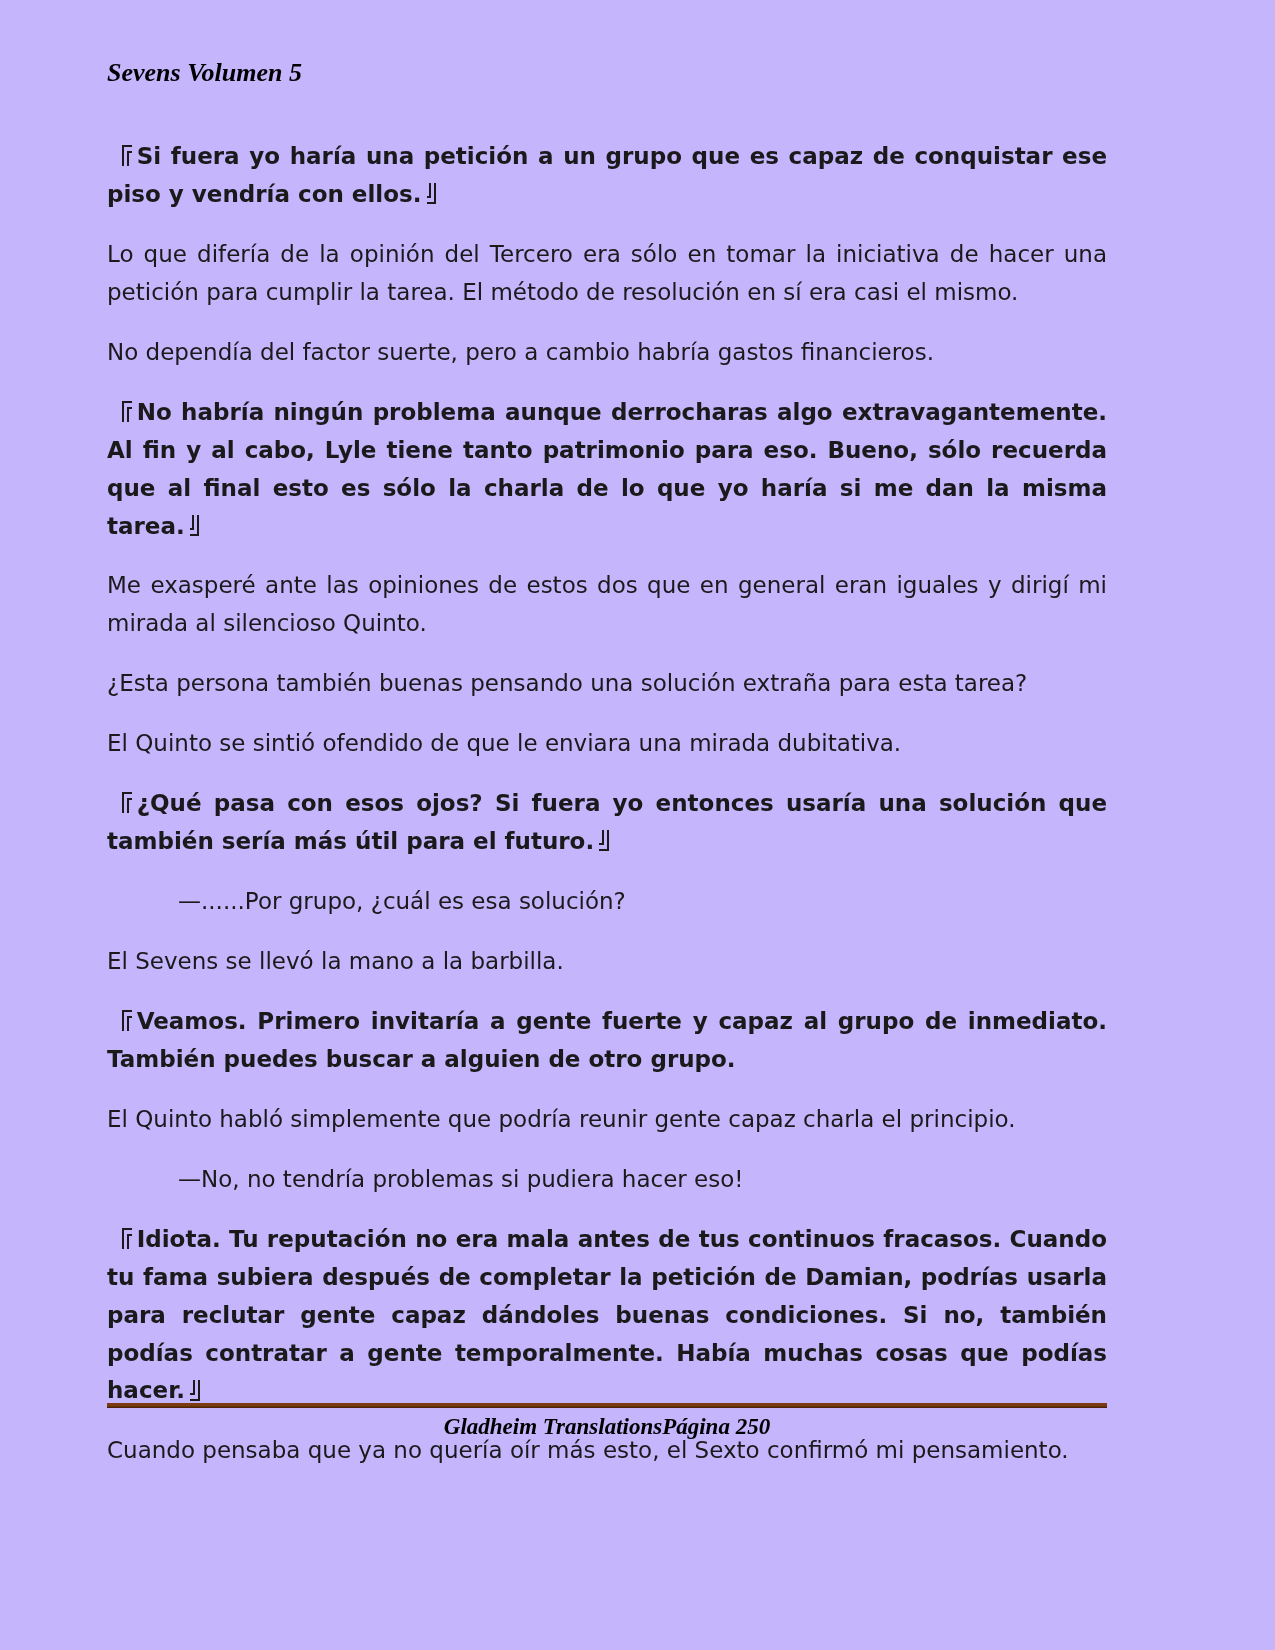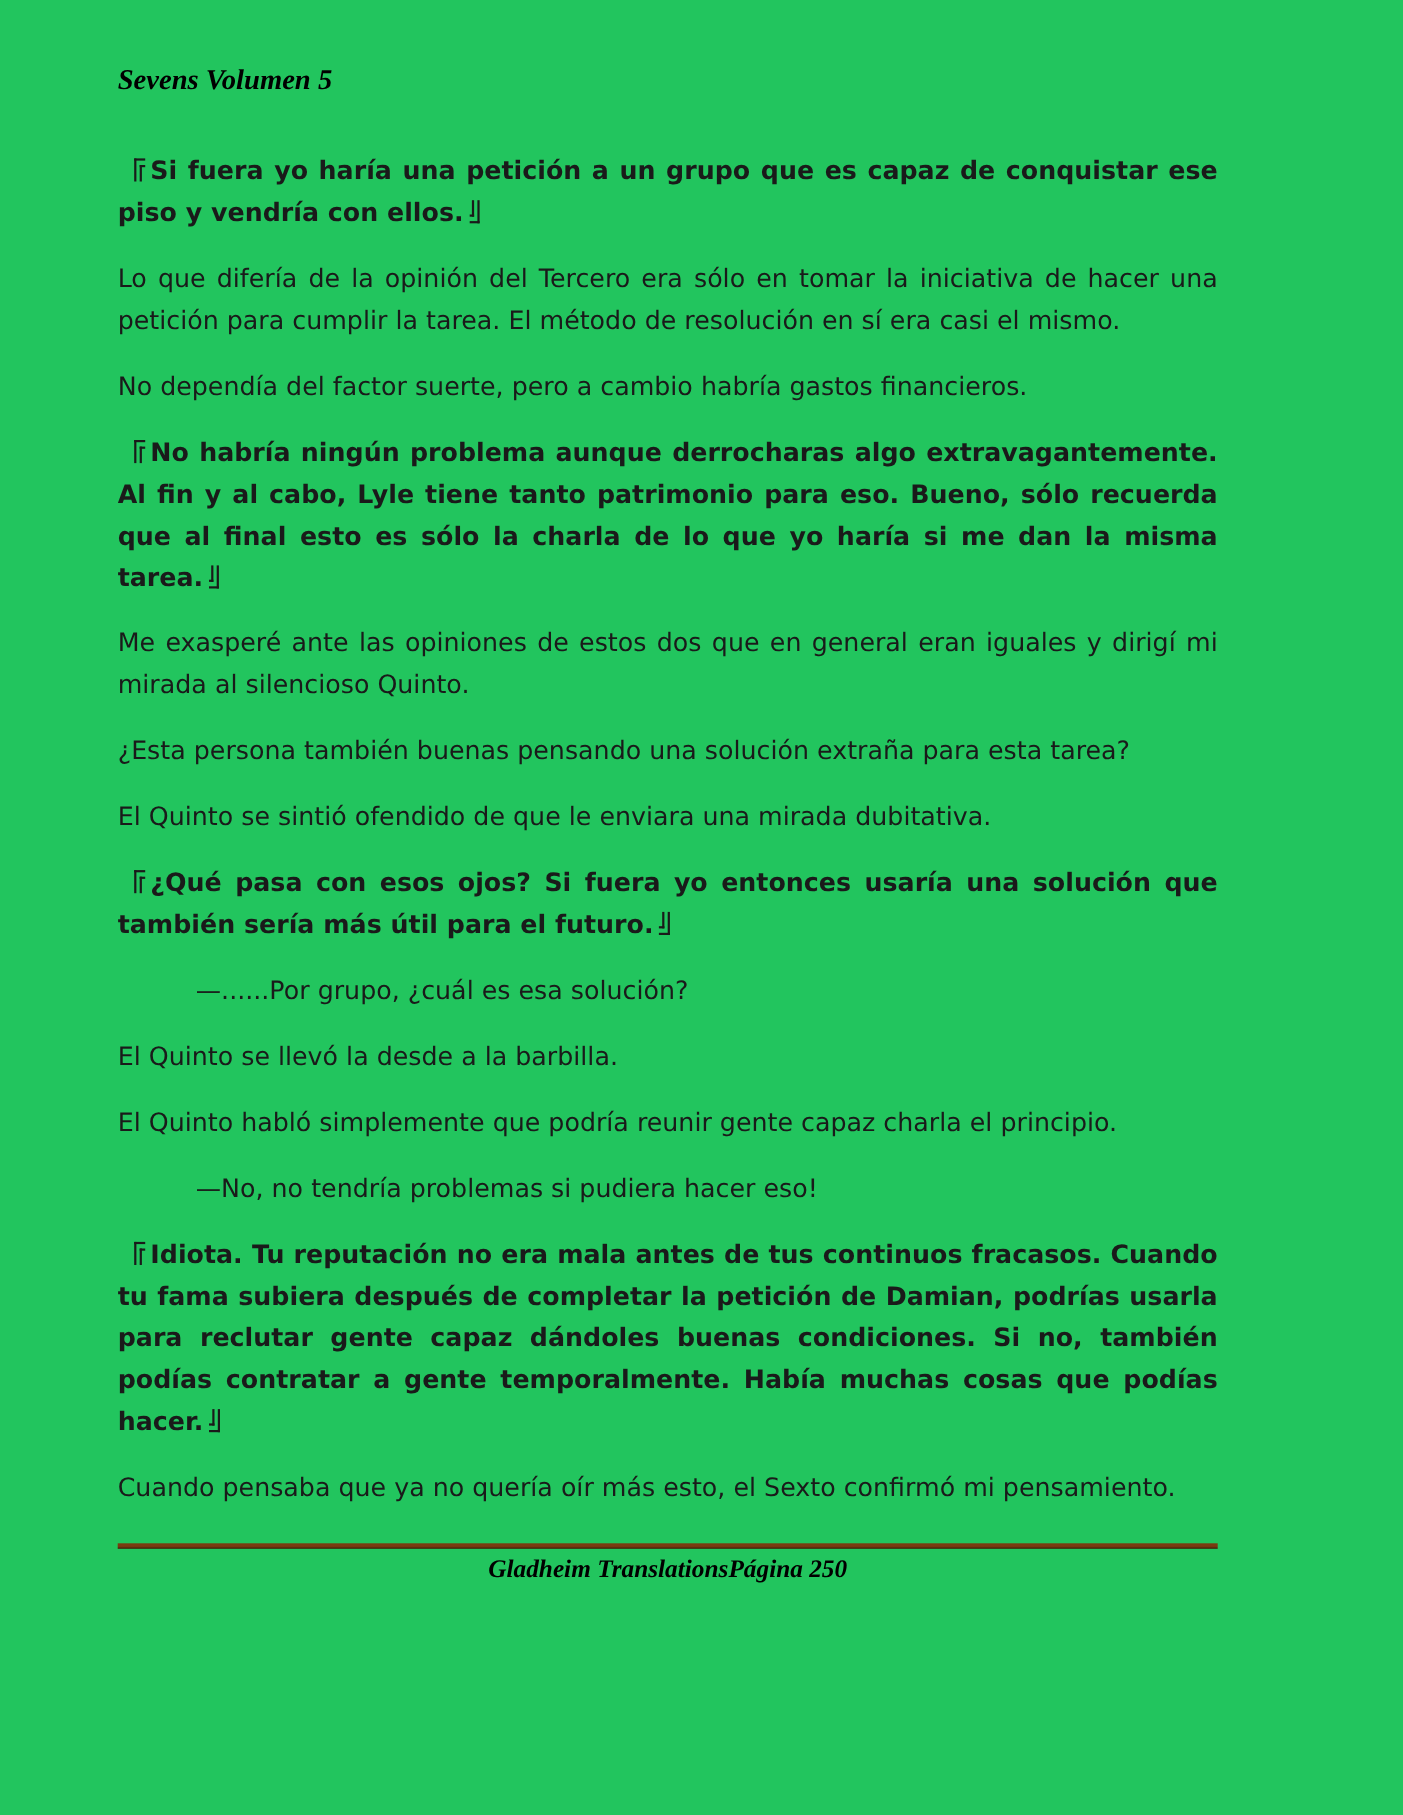--- a/index.html
+++ b/index.html
@@ -4,21 +4,21 @@
 <style>
   html, body {
     margin: 0;
     padding: 0;
     background: #ffffff;
   }
   .page {
     position: relative;
     width: 1275px;
     height: 1650px;
-    background: #22c55e;
+    background: #c4b5fd;
     overflow: hidden;
     font-family: "DejaVu Sans", sans-serif;
     color: #1a1a1a;
   }
   .header {
     position: absolute;
     left: 107px;
     top: 58px;
     width: 1000px;
     font-family: "Liberation Serif", serif;
@@ -114,21 +114,22 @@
   <div class="content">
       <p class="para quote"><span class="cb open"></span>Si fuera yo haría una petición a un grupo que es capaz de conquistar ese piso y vendría con ellos.<span class="cb close"></span></p>
       <p class="para normal">Lo que difería de la opinión del Tercero era sólo en tomar la iniciativa de hacer una petición para cumplir la tarea. El método de resolución en sí era casi el mismo.</p>
       <p class="para normal">No dependía del factor suerte, pero a cambio habría gastos financieros.</p>
       <p class="para quote"><span class="cb open"></span>No habría ningún problema aunque derrocharas algo extravagantemente. Al fin y al cabo, Lyle tiene tanto patrimonio para eso. Bueno, sólo recuerda que al final esto es sólo la charla de lo que yo haría si me dan la misma tarea.<span class="cb close"></span></p>
       <p class="para normal">Me exasperé ante las opiniones de estos dos que en general eran iguales y dirigí mi mirada al silencioso Quinto.</p>
       <p class="para normal">¿Esta persona también buenas pensando una solución extraña para esta tarea?</p>
       <p class="para normal">El Quinto se sintió ofendido de que le enviara una mirada dubitativa.</p>
       <p class="para quote"><span class="cb open"></span>¿Qué pasa con esos ojos? Si fuera yo entonces usaría una solución que también sería más útil para el futuro.<span class="cb close"></span></p>
       <p class="para dialogue">—......Por grupo, ¿cuál es esa solución?</p>
-      <p class="para normal">El Quinto se llevó la desde a la barbilla.</p>
+      <p class="para normal">El Sevens se llevó la mano a la barbilla.</p>
+      <p class="para quote"><span class="cb open"></span>Veamos. Primero invitaría a gente fuerte y capaz al grupo de inmediato. También puedes buscar a alguien de otro grupo.</p>
       <p class="para normal">El Quinto habló simplemente que podría reunir gente capaz charla el principio.</p>
       <p class="para dialogue">—No, no tendría problemas si pudiera hacer eso!</p>
       <p class="para quote"><span class="cb open"></span>Idiota. Tu reputación no era mala antes de tus continuos fracasos. Cuando tu fama subiera después de completar la petición de Damian, podrías usarla para reclutar gente capaz dándoles buenas condiciones. Si no, también podías contratar a gente temporalmente. Había muchas cosas que podías hacer.<span class="cb close"></span></p>
       <p class="para normal">Cuando pensaba que ya no quería oír más esto, el Sexto confirmó mi pensamiento.</p>
     </div>
 
   <div class="footer">
     <div class="footer-rule" style="background: linear-gradient(rgb(122, 59, 16) 0%, rgb(122, 59, 16) 55%, rgb(60, 29, 7) 100%);"></div>
     <div class="footer-row">
       <span>Gladheim Translations</span>

